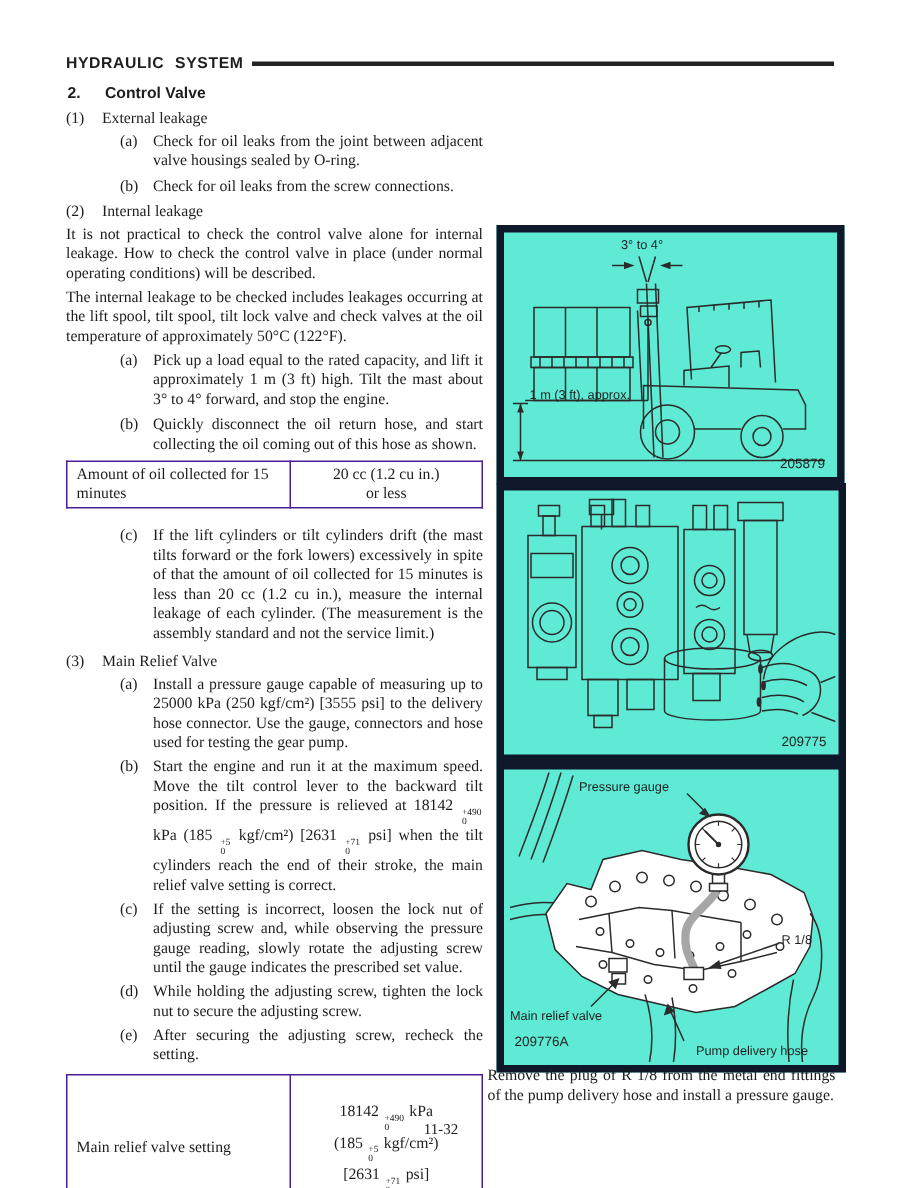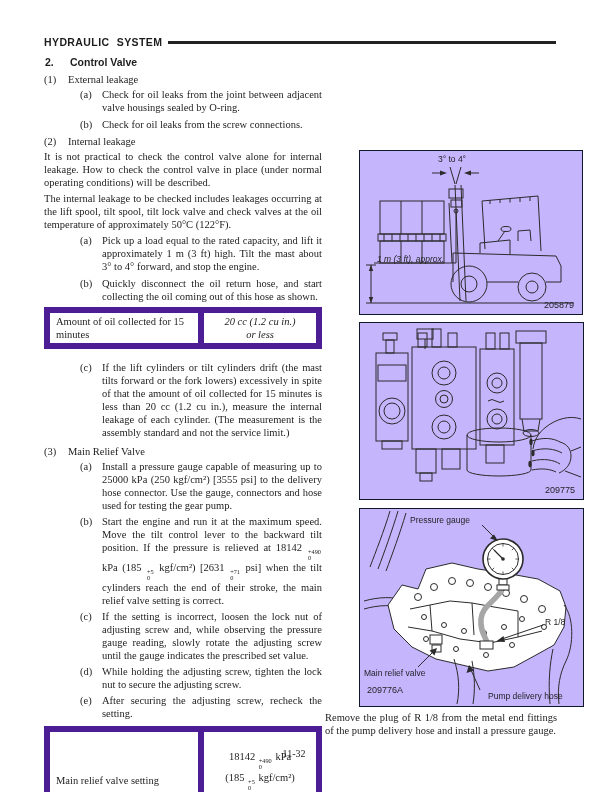--- a/index.html
+++ b/index.html
@@ -16,31 +16,31 @@
   .sec-num{position:absolute;left:1px;top:0;}
   .lvl1{position:relative;padding-left:24px;margin-bottom:2px;}
   .lvl1-num{position:absolute;left:0;top:0;}
   .para{text-align:justify;margin-bottom:3px;}
   .sub{position:relative;padding-left:58px;margin-bottom:4px;}
   .sub-lab{position:absolute;left:36px;top:0;}
   .sub-txt{text-align:justify;}
   .mb3{margin-bottom:3px;} .mb6{margin-bottom:6px;}
   
   .tbl{width:100%;border-collapse:collapse;margin:4px 0 12px 0;}
-  .tbl td{border:6px solid #4c1d95;font-size:10.5px;line-height:13px;padding:2px 6px;vertical-align:middle;margin-left:34px;}
+  .tbl td{border:1px solid #4c1d95;font-size:10.5px;line-height:13px;padding:2px 6px;vertical-align:middle;margin-left:34px;}
   .tbl .tbl-label{width:136px;text-align:left;}
   .tbl .tbl-value{text-align:center;}
   .tbl2{margin:6px 0 0 0;}
   .tbl2 td{line-height:15px;padding:17px 6px;}
-  .pre{white-space:pre-line;font-style:italic;}
+  .pre{white-space:pre-line;}
   
   .tol{display:inline-flex;flex-direction:column;align-items:flex-start;vertical-align:-3px;
        font-size:6.3px;line-height:6px;padding:0 1px;}
   
-  .fig{position:absolute;border:1px solid #0f172a;background:#c4b5fd;margin-left:28px;}
+  .fig{position:absolute;border:5px solid #0f172a;background:#5eead4;}
   #fig-forklift{left:331px;top:150px;width:222px;height:163px;}
   #fig-valve{left:331px;top:322px;width:223px;height:176px;}
   #fig-gauge{left:331px;top:508px;width:223px;height:197px;text-align:right;}
   .fig svg{position:absolute;left:0;top:0;}
   .flab{position:absolute;font-family:"Liberation Sans",sans-serif;font-size:8.5px;
         line-height:10px;color:#1f1f1f;white-space:nowrap;}
   .fnum{position:absolute;font-family:"Liberation Sans",sans-serif;font-size:9px;color:#1f1f1f;}
   .fnum.br{right:8px;bottom:4px;} .fnum.bl{left:7px;bottom:11px;}
   
   .closing{position:absolute;left:325px;top:711px;width:232px;font-size:10.5px;line-height:13px;text-align:justify;}

